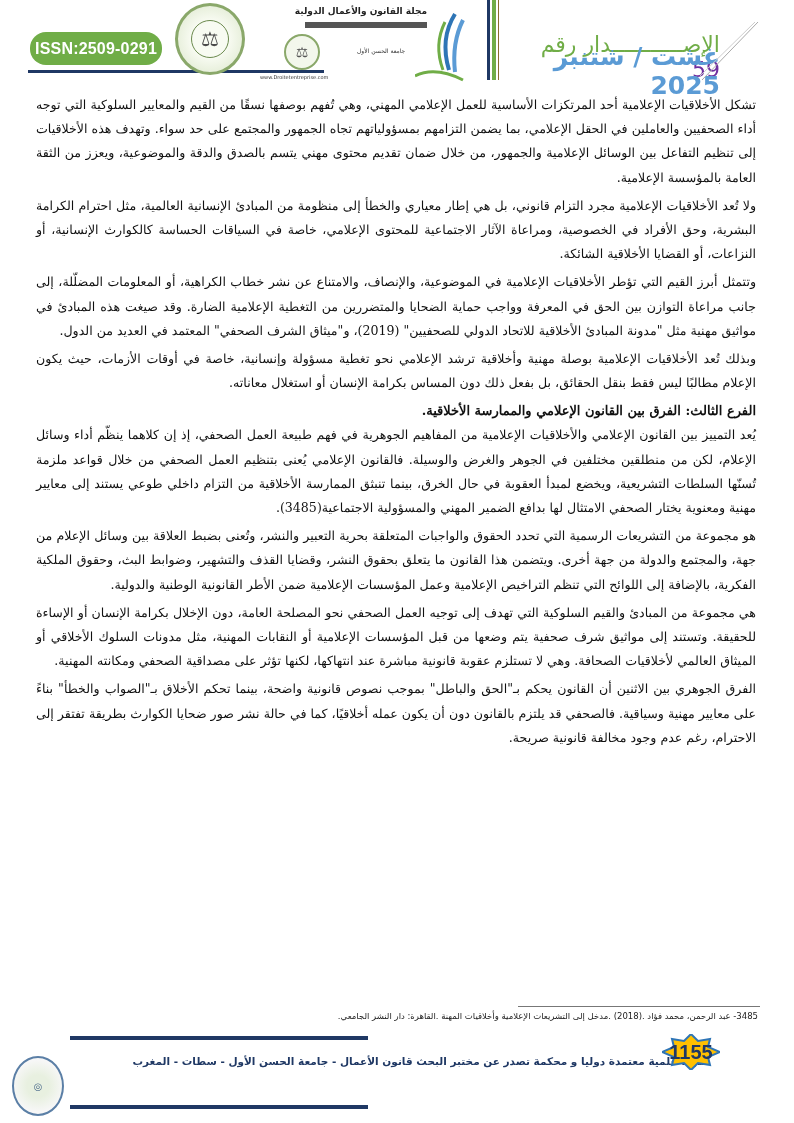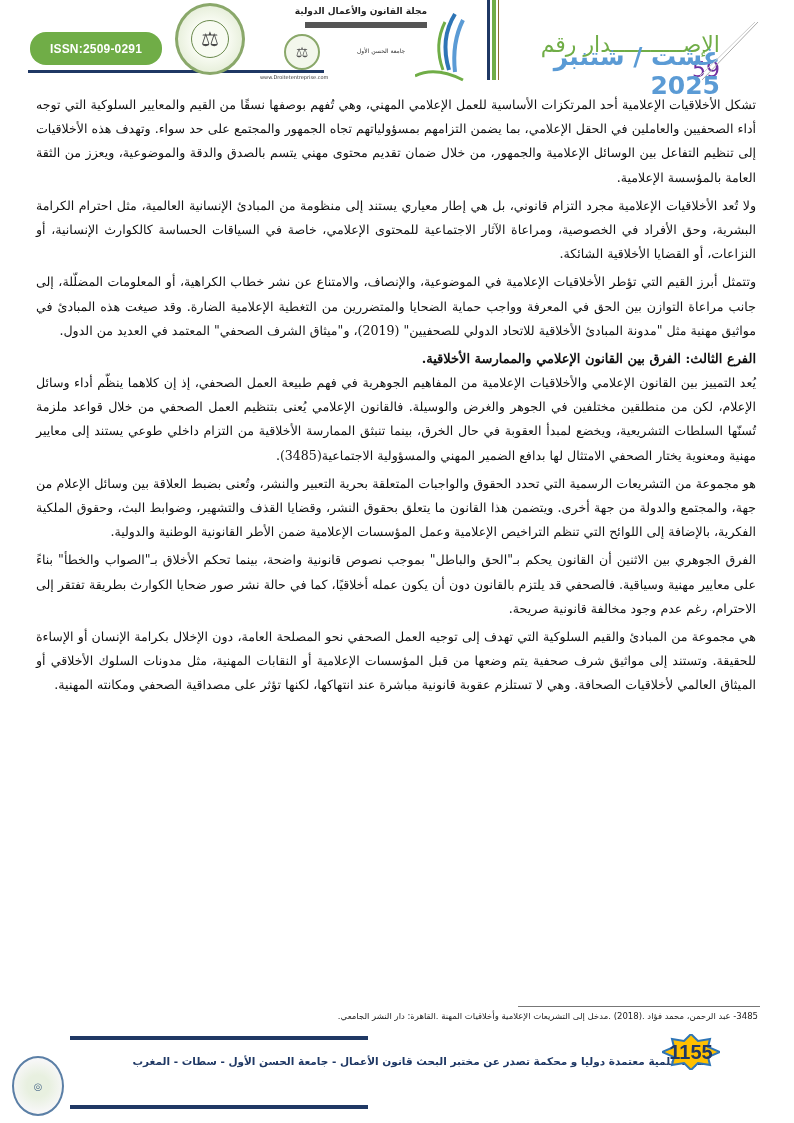--- a/index.html
+++ b/index.html
@@ -2,21 +2,21 @@
 <html><head>
 <meta charset="utf-8">
 <style>
   * { box-sizing: border-box; margin: 0; padding: 0; }
   html, body { width: 794px; height: 1123px; background: #ffffff; overflow: hidden; }
   body { position: relative; font-family: "DejaVu Serif", "Liberation Serif", serif; color: #111; }
 
   
   .header { position: absolute; left: 0; top: 0; width: 794px; height: 88px; }
   .issn-badge { position: absolute; left: 30px; top: 32px; width: 132px; height: 33px; background: #70ad47; border-radius: 16px;
-    color: #fff; font-family: "Liberation Sans", sans-serif; font-size: 12px; font-weight: bold; display: flex; align-items: center; justify-content: center; letter-spacing: 0.2px; }
+    color: #fff; font-family: "Liberation Sans", sans-serif; font-size: 16px; font-weight: bold; display: flex; align-items: center; justify-content: center; letter-spacing: 0.2px; }
   .header-rule { position: absolute; left: 28px; top: 70px; width: 296px; height: 3px; background: #1f3864; }
   .lab-seal { position: absolute; left: 175px; top: 3px; width: 70px; height: 72px; border-radius: 50%; border: 3px solid #8aa86a; background: radial-gradient(circle, #f8fbf2 40%, #d9e5c8 100%); display:flex; align-items:center; justify-content:center; }
   .lab-seal .inner { width: 38px; height: 38px; border-radius: 50%; border: 1px solid #6b8a4e; display:flex; align-items:center; justify-content:center; font-size: 20px; color: #4a4a4a; }
   .journal-logo { position: absolute; left: 252px; top: 2px; width: 213px; height: 80px; }
   .journal-logo .jt { position: absolute; right: 38px; top: 4px; font-family: "DejaVu Sans", sans-serif; font-size: 9px; font-weight: bold; color: #222; direction: rtl; }
   .journal-logo .jsub { position: absolute; right: 38px; top: 20px; width: 122px; height: 6px; background: #555; }
   .journal-logo .small-seal { position: absolute; left: 32px; top: 32px; width: 36px; height: 36px; border-radius: 50%; border: 2px solid #8aa86a; background: #f3f7ec; display:flex; align-items:center; justify-content:center; font-size: 14px; color: #555; }
   .journal-logo .univ { position: absolute; left: 105px; top: 45px; font-size: 6px; color: #333; font-family: "DejaVu Sans", sans-serif; direction: rtl; }
   .journal-logo .web { position: absolute; left: 8px; top: 72px; font-size: 5px; color: #333; font-family: "DejaVu Sans", sans-serif; }
   .leaves { position: absolute; right: 0; top: 8px; width: 50px; height: 72px; }
@@ -86,30 +86,31 @@
   </div>
   <div class="date-line">غشت / شتنبر 2025</div>
   <svg class="diag" viewBox="0 0 60 62">
     <line x1="58" y1="2" x2="2" y2="60" stroke="#aaa" stroke-width="1"></line>
     <line x1="55" y1="2" x2="0" y2="56" stroke="#ccc" stroke-width="1"></line>
   </svg>
 </div>
 
 <div class="content">
   <p>تشكل الأخلاقيات الإعلامية أحد المرتكزات الأساسية للعمل الإعلامي المهني، وهي تُفهم بوصفها نسقًا من القيم والمعايير السلوكية التي توجه أداء الصحفيين والعاملين في الحقل الإعلامي، بما يضمن التزامهم بمسؤولياتهم تجاه الجمهور والمجتمع على حد سواء. وتهدف هذه الأخلاقيات إلى تنظيم التفاعل بين الوسائل الإعلامية والجمهور، من خلال ضمان تقديم محتوى مهني يتسم بالصدق والدقة والموضوعية، ويعزز من الثقة العامة بالمؤسسة الإعلامية.</p>
-  <p>ولا تُعد الأخلاقيات الإعلامية مجرد التزام قانوني، بل هي إطار معياري يستند إلى منظومة من المبادئ الإنسانية العالمية، مثل احترام الكرامة البشرية، وحق الأفراد في الخصوصية، ومراعاة الآثار الاجتماعية للمحتوى الإعلامي، خاصة في السياقات الحساسة كالكوارث الإنسانية، أو النزاعات، أو القضايا الأخلاقية الشائكة.</p>
+  <p>ولا تُعد الأخلاقيات الإعلامية مجرد التزام قانوني، بل هي إطار معياري والخطأ إلى منظومة من المبادئ الإنسانية العالمية، مثل احترام الكرامة البشرية، وحق الأفراد في الخصوصية، ومراعاة الآثار الاجتماعية للمحتوى الإعلامي، خاصة في السياقات الحساسة كالكوارث الإنسانية، أو النزاعات، أو القضايا الأخلاقية الشائكة.</p>
   <p>وتتمثل أبرز القيم التي تؤطر الأخلاقيات الإعلامية في الموضوعية، والإنصاف، والامتناع عن نشر خطاب الكراهية، أو المعلومات المضلّلة، إلى جانب مراعاة التوازن بين الحق في المعرفة وواجب حماية الضحايا والمتضررين من التغطية الإعلامية الضارة. وقد صيغت هذه المبادئ في مواثيق مهنية مثل "مدونة المبادئ الأخلاقية للاتحاد الدولي للصحفيين" (2019)، و"ميثاق الشرف الصحفي" المعتمد في العديد من الدول.</p>
+  <p>وبذلك تُعد الأخلاقيات الإعلامية بوصلة مهنية وأخلاقية ترشد الإعلامي نحو تغطية مسؤولة وإنسانية، خاصة في أوقات الأزمات، حيث يكون الإعلام مطالبًا ليس فقط بنقل الحقائق، بل بفعل ذلك دون المساس بكرامة الإنسان أو استغلال معاناته.</p>
 
   <h2>الفرع الثالث: الفرق بين القانون الإعلامي والممارسة الأخلاقية.</h2>
   <p>يُعد التمييز بين القانون الإعلامي والأخلاقيات الإعلامية من المفاهيم الجوهرية في فهم طبيعة العمل الصحفي، إذ إن كلاهما ينظّم أداء وسائل الإعلام، لكن من منطلقين مختلفين في الجوهر والغرض والوسيلة. فالقانون الإعلامي يُعنى بتنظيم العمل الصحفي من خلال قواعد ملزمة تُسنّها السلطات التشريعية، ويخضع لمبدأ العقوبة في حال الخرق، بينما تنبثق الممارسة الأخلاقية من التزام داخلي طوعي يستند إلى معايير مهنية ومعنوية يختار الصحفي الامتثال لها بدافع الضمير المهني والمسؤولية الاجتماعية(3485).</p>
 
   <p>هو مجموعة من التشريعات الرسمية التي تحدد الحقوق والواجبات المتعلقة بحرية التعبير والنشر، وتُعنى بضبط العلاقة بين وسائل الإعلام من جهة، والمجتمع والدولة من جهة أخرى. ويتضمن هذا القانون ما يتعلق بحقوق النشر، وقضايا القذف والتشهير، وضوابط البث، وحقوق الملكية الفكرية، بالإضافة إلى اللوائح التي تنظم التراخيص الإعلامية وعمل المؤسسات الإعلامية ضمن الأطر القانونية الوطنية والدولية.</p>
 
+  <p>هي مجموعة من المبادئ والقيم السلوكية التي تهدف إلى توجيه العمل الصحفي نحو المصلحة العامة، دون الإخلال بكرامة الإنسان أو الإساءة للحقيقة. وتستند إلى مواثيق شرف صحفية يتم وضعها من قبل المؤسسات الإعلامية أو النقابات المهنية، مثل مدونات السلوك الأخلاقي أو الميثاق العالمي لأخلاقيات الصحافة. وهي لا تستلزم عقوبة قانونية مباشرة عند انتهاكها، لكنها تؤثر على مصداقية الصحفي ومكانته المهنية.</p>
   <p>الفرق الجوهري بين الاثنين أن القانون يحكم بـ"الحق والباطل" بموجب نصوص قانونية واضحة، بينما تحكم الأخلاق بـ"الصواب والخطأ" بناءً على معايير مهنية وسياقية. فالصحفي قد يلتزم بالقانون دون أن يكون عمله أخلاقيًا، كما في حالة نشر صور ضحايا الكوارث بطريقة تفتقر إلى الاحترام، رغم عدم وجود مخالفة قانونية صريحة.</p>
-  <p>هي مجموعة من المبادئ والقيم السلوكية التي تهدف إلى توجيه العمل الصحفي نحو المصلحة العامة، دون الإخلال بكرامة الإنسان أو الإساءة للحقيقة. وتستند إلى مواثيق شرف صحفية يتم وضعها من قبل المؤسسات الإعلامية أو النقابات المهنية، مثل مدونات السلوك الأخلاقي أو الميثاق العالمي لأخلاقيات الصحافة. وهي لا تستلزم عقوبة قانونية مباشرة عند انتهاكها، لكنها تؤثر على مصداقية الصحفي ومكانته المهنية.</p>
 </div>
 
 <div class="fn-sep"></div>
 <div class="footnote">3485- عبد الرحمن، محمد فؤاد .(2018) .مدخل إلى التشريعات الإعلامية وأخلاقيات المهنة .القاهرة: دار النشر الجامعي.</div>
 
 <div class="footer">
   <div class="f-seal">◎</div>
   <div class="f-rule-top2"></div>
   <div class="f-line1">مجلة علمية معتمدة دوليا و محكمة تصدر عن مختبر البحث قانون الأعمال - جامعة الحسن الأول - سطات - المغرب</div>
   <div class="f-rule-bottom"></div>

